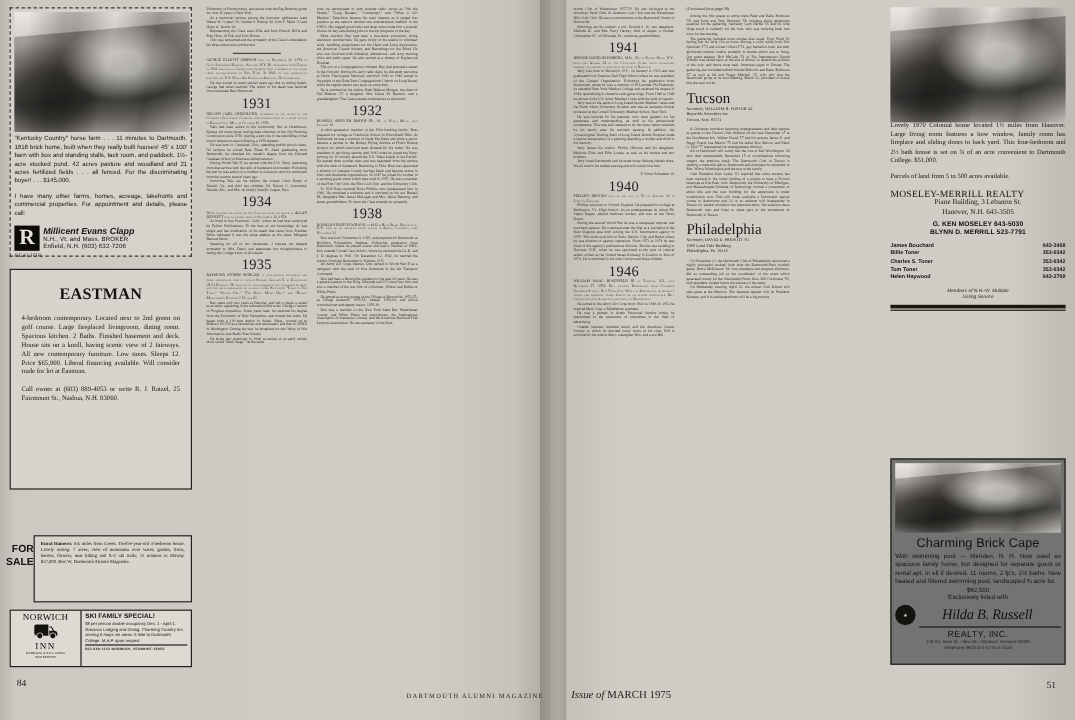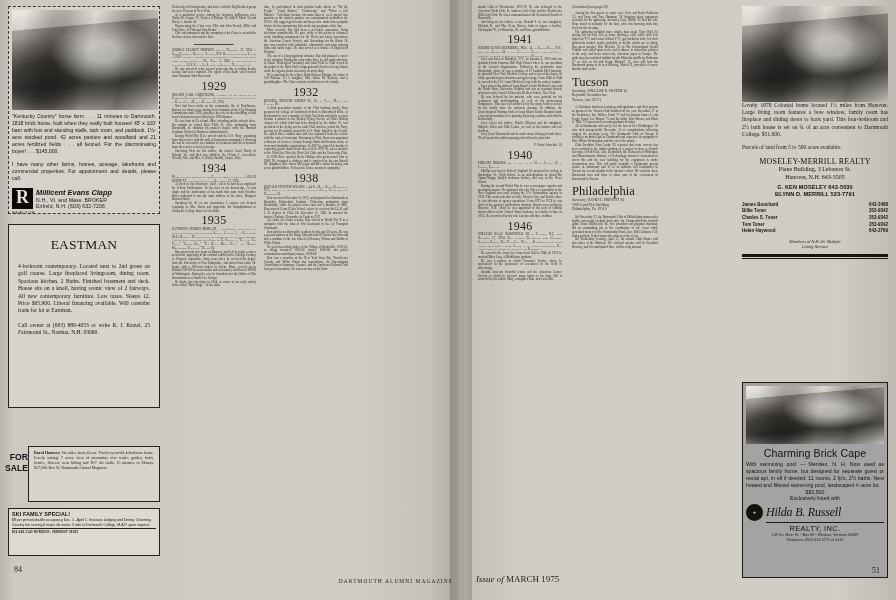--- a/index.html
+++ b/index.html
@@ -73,21 +73,21 @@
   }
   .r-name{font-family:"Liberation Sans",sans-serif;font-style:italic;font-weight:bold;font-size:7.4px;color:#15130f;}
   .r-sub{font-family:"Liberation Sans",sans-serif;font-size:5.1px;line-height:6.2px;color:#15130f;letter-spacing:.15px;}
   .r-tag{font-family:"Liberation Sans",sans-serif;font-size:4.4px;color:#3a3731;margin-top:1px;letter-spacing:.4px;}
 
   .ad-box{
     position:absolute;left:8px;background:#d8d4cd;border:1.6px solid #23211c;box-sizing:border-box;
   }
   .ad-eastman{top:224px;width:152px;height:184px;padding:8px 9px;}
   .ad-eastman h3{
-    margin:4px 0 10px 0;text-align:center;font-size:13.5px;font-weight:normal;
+    margin:4px 0 10px 0;text-align:center;font-size:13.5px;font-weight:bold;
     font-family:"Liberation Serif",serif;color:#16140f;letter-spacing:.2px;
   }
   .serif-ad{font-size:5.6px;line-height:7.4px;text-align:justify;color:#18160f;}
   .serif-ad p{margin:0 0 7px 0;}
 
   .ad-rural{top:446px;left:28px;width:132px;height:56px;padding:4px 5px;}
   .tiny-ad{font-size:3.9px;line-height:5.1px;text-align:justify;color:#1b1813;}
   .forsale{
     position:absolute;left:2px;top:452px;width:26px;
     font-family:"Liberation Sans",sans-serif;font-weight:bold;font-size:8.6px;
@@ -113,41 +113,41 @@
 
   
   .ad-colonial{position:absolute;left:742px;top:6px;width:146px;}
   .ad-photo2{width:146px;height:96px;}
   .colonial-title{
     font-family:"Liberation Serif",serif;font-size:27px;font-weight:bold;
     color:#141209;letter-spacing:-.4px;margin:3px 0 3px 0;line-height:27px;
   }
   .colonial-body{font-size:5.5px;line-height:7.2px;text-align:justify;color:#17150f;}
   .colonial-body p{margin:0 0 6px 0;}
-  .mm-name{font-family:"Liberation Serif",serif;font-size:8px;letter-spacing:.2px;color:#121009;text-align:center;margin-top:4px;}
+  .mm-name{font-family:"Liberation Serif",serif;font-size:8px;letter-spacing:.2px;color:#121009;margin-top:4px;}
   .mm-addr{font-size:6px;line-height:7.4px;text-align:center;color:#17150f;}
   .mm-agents{font-family:"Liberation Sans",sans-serif;font-weight:bold;font-size:5.6px;line-height:7.4px;text-align:center;color:#100f0b;margin-top:3px;letter-spacing:.1px;}
   .agent-row{display:flex;justify-content:space-between;font-family:"Liberation Sans",sans-serif;font-weight:bold;font-size:4.5px;line-height:6.6px;color:#15130f;}
   .mls{font-family:"Liberation Sans",sans-serif;font-style:italic;font-size:4px;line-height:5.4px;text-align:center;color:#2a2721;margin-top:4px;}
 
   .thickbar{height:3px;background:#18160f;margin:4px 0 1px 0;}
   .thinbar{height:1.2px;background:#18160f;margin:0 0 3px 0;}
 
-  .ad-brick{position:absolute;left:742px;top:382px;width:146px;height:196px;
-    border:1.4px solid #1c1a15;background:#a3a3a3;box-sizing:border-box;padding:3px;}
+  .ad-brick{position:absolute;left:742px;top:382px;width:146px;height:172px;
+    border:1.4px solid #1c1a15;background:#737373;box-sizing:border-box;padding:3px;}
   .ad-photo3{width:138px;height:58px;}
   .brick-title{
     font-family:"Liberation Sans",sans-serif;font-size:10.6px;font-weight:normal;
     text-align:center;color:#14120d;margin:3px 0 2px 0;letter-spacing:.1px;
   }
   .brick-body{font-family:"Liberation Sans",sans-serif;font-size:5.2px;line-height:6.9px;color:#16140e;text-align:justify;}
   .brick-price{font-family:"Liberation Sans",sans-serif;font-size:5.2px;text-align:center;color:#16140e;}
   .hilda{display:flex;align-items:center;gap:3px;margin-top:3px;}
   .hseal{width:17px;height:17px;border-radius:50%;background:#15130e;color:#ddd9d2;font-size:4px;line-height:17px;text-align:center;}
-  .hscript{font-family:"Liberation Serif",serif;font-style:italic;font-size:12px;color:#14120d;letter-spacing:-.2px;}
+  .hscript{font-family:"Liberation Serif",serif;font-style:italic;font-size:12px;color:#14120d;letter-spacing:-.2px;margin-left:19px;}
   .hrule{height:1px;background:#1c1a15;margin:1px 0 1px 20px;}
   .hrealty{font-family:"Liberation Sans",sans-serif;font-size:7.4px;text-align:center;color:#14120d;letter-spacing:.4px;}
   .haddr{font-family:"Liberation Sans",sans-serif;font-size:3.5px;text-align:center;color:#1d1b15;line-height:5px;letter-spacing:.1px;}
 
   .club-head{font-family:"Liberation Serif",serif;font-size:12.5px;color:#1d1a15;margin:9px 0 4px 0;}
   .club-sec{font-size:3.6px;line-height:4.6px;color:#2a2722;}
   .club-sec .italic{font-style:italic;}
   .contd{font-size:3.4px;font-style:italic;color:#2a2722;margin-bottom:2px;}
 
   .footer-mag{
@@ -195,38 +195,45 @@
   </div>
 
   <div class="forsale">FOR SALE</div>
   <div class="ad-box ad-rural">
     <div class="tiny-ad">
       <b>Rural Hanover.</b><span> Six miles from Green. Twelve-year-old 4-bedroom house. Lovely setting: 7 acres; view of mountains over water; garden, fruits, berries, flowers; near hiking and X-C ski trails; 15 minutes to Skiway. $57,000. Box W, Dartmouth Alumni Magazine.</span>
     </div>
   </div>
 
   <div class="ad-norwich">
+    <div class="nor-left">
+      <div class="nor-word">NORWICH</div>
+      <div class="carriage">⛟</div>
+      <div class="nor-inn">INN</div>
+      <div class="nor-sub">BARBARA &amp; BILL GIBBS</div>
+      <div class="nor-sub">INNKEEPERS</div>
+    </div>
     <div class="nor-right">
       <div class="nor-head">SKI FAMILY SPECIAL!</div>
       <div class="nor-body">$8 per person double occupancy Dec. 1 - April 1. Gracious Lodging and Dining. Charming Country Inn serving 6 major ski areas. 5 mile to Dartmouth College. M.A.P. upon request.</div>
       <div class="nor-foot">802-649-1143   NORWICH, VERMONT 05055</div>
     </div>
   </div>
 
   <div class="folio" style="left:14px;top:565px;">84</div>
 
   <div class="col body-txt" style="left:172px;width:84px;">
     <p class="noind">University of Pennsylvania, and active with the Big Brothers group for over 20 years in New York.</p>
     <p>At a memorial service among the honorary pallbearers were Walter W. Cooper '19, Charles S. Bishop '26, John F. Meck '33 and Harry A. Jacobs '42.</p>
     <p>Representing the Class were Ellie and John French, Billie and Fran Horn, Al Fish and John Holme.</p>
     <p>Chic was unmarried and the sympathy of the Class is extended to his three sisters who survive him.</p>
     <div class="rule"></div>
     <p class="noind smallcaps">GEORGE ELLIOTT SIMPSON died on November 21, 1974 at Good Samaritan Hospital, Suffern, N.Y. He graduated from Thayer in 1931 and was a construction engineer with a number of top flight firms headquartered in New York. In 1943 he was engaged in building the U.S. Naval Air Station at Argentia, Newfoundland.</p>
     <p>He was forced to retire several years ago due to failing health. George had never married. The report of his death was received from classmate Burt Sherwood.</p>
-    <div class="yr">1929</div>
+    <div class="yr">1931</div>
     <p class="noind smallcaps">NELSON CARL GREENLUND, chairman of the board of the Commerce Investment Company, died unexpectedly of a heart attack in Kansas City, Mo., on October 10, 1974.</p>
     <p>Nels had been active in the community life of Hutchinson, Kansas, for many years, having been chairman of the City Planning Commission since 1958, playing a key role in the rebuilding of that town's downtown area following a 1958 disaster.</p>
     <p>He was born in Cleveland, Ohio, attending public schools there. On campus he joined Beta Theta Pi. After graduating from Dartmouth, he obtained his master's degree from the Harvard Graduate School of Business Administration.</p>
     <p>During World War II, he served with the U.S. Navy, separating from that service with the rank of lieutenant commander. Following the war he was active on a number of occasions until his retirement from the reserve several years ago.</p>
     <p>Surviving Nels are his widow, the former Carol Hardy of Pulaski, Va., and their two children, Dr. Nelson C. Greenlund, Nevada, Mo., and Mrs. Al (Sally) Santilli, Casper, Wyo.</p>
     <div class="yr">1934</div>
     <p class="noind smallcaps">Word has been received by the College from the sister of ALLAN BENNETT that he passed away on September 12, 1974.</p>
     <p>Al lived in San Francisco, Calif., where he had been employed by Fellom Publications. To the best of our knowledge, Al was single and the notification of his death that came from Presideo Drive indicated it was the same address as his sister, Margaret Bennett Davis.</p>
     <p>Speaking for all of our classmates, I express our deepest sympathy to Mrs. Davis and appreciate her thoughtfulness in letting the College know of Al's death.</p>
     <div class="yr">1935</div>

